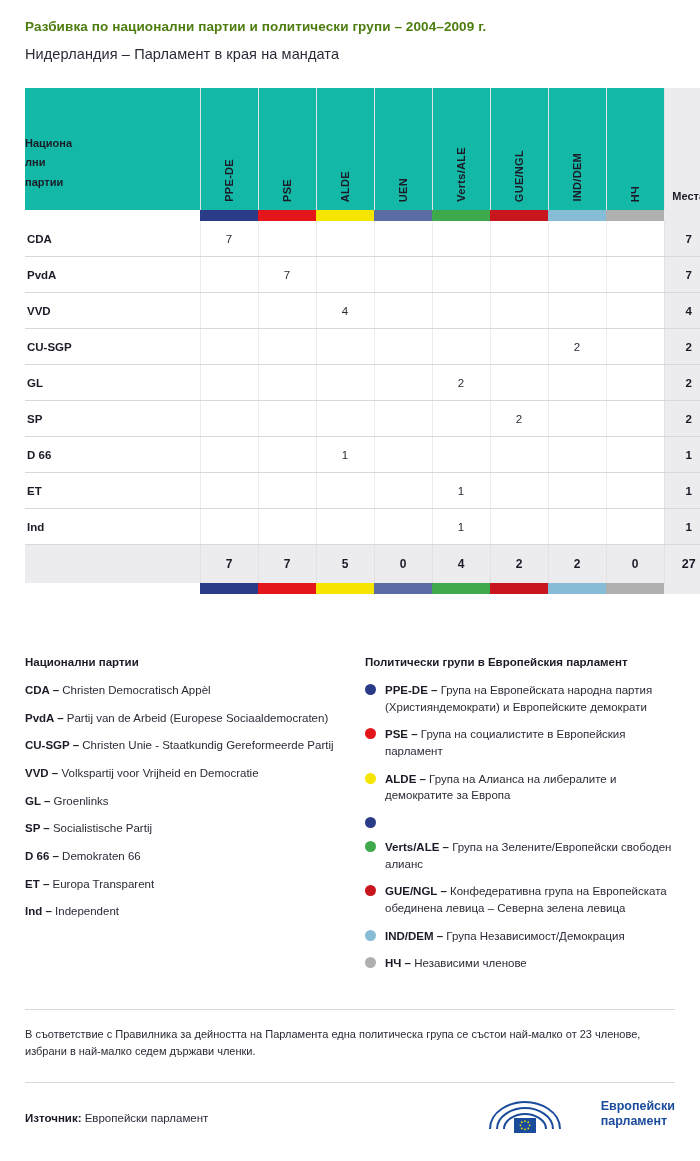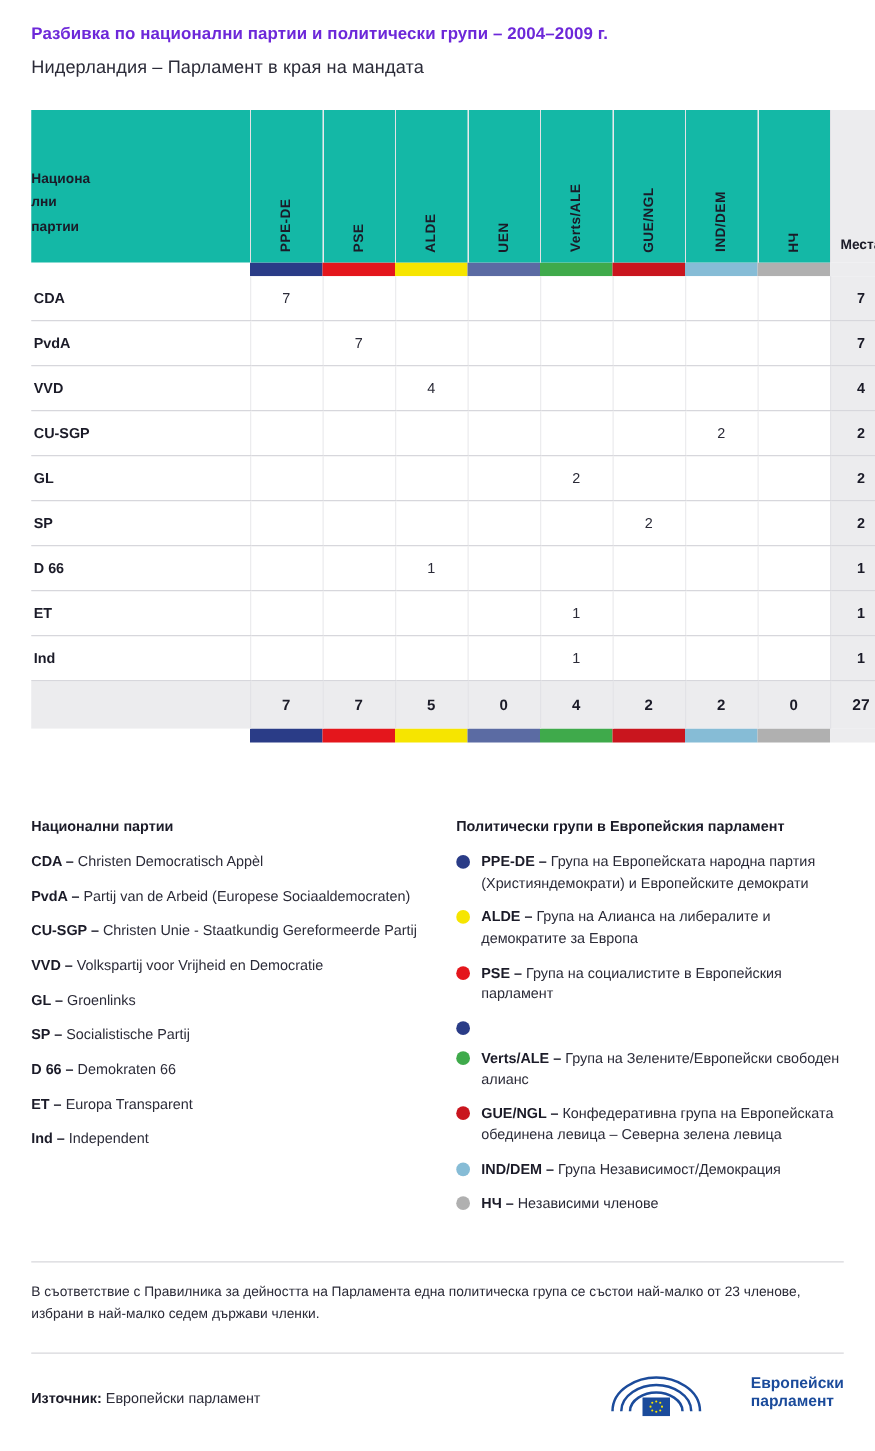--- a/index.html
+++ b/index.html
@@ -17,21 +17,21 @@
   .page {
     position: relative;
     width: 700px;
     height: 1161px;
     box-sizing: border-box;
     padding: 0 25px;
   }
   .title {
     font-size: 13.5px;
     font-weight: bold;
-    color: #6d28d9;
+    color: #4d7c0f;
     padding-top: 19px;
     letter-spacing: 0.1px;
   }
   .subtitle {
     font-size: 14.5px;
     color: #2b2b38;
     padding-top: 12px;
     letter-spacing: 0.1px;
   }
 
@@ -463,26 +463,26 @@
         </div>
     </div>
     <div class="legend-col-right">
       <div class="legend-title">Политически групи в Европейския парламент</div>
       <div id="pg-list">
           <div class="pg-item">
             <span class="dot" style="background:#2a3c87"></span>
             <span class="pg-text"><b>PPE-DE –</b> <span>Група на Европейската народна партия (Християндемократи) и Европейските демократи</span></span>
           </div>
           <div class="pg-item">
+            <span class="dot" style="background:#e4161c"></span>
+            <span class="pg-text"><b>PSE –</b> <span>Група на социалистите в Европейския парламент</span></span>
+          </div>
+          <div class="pg-item">
             <span class="dot" style="background:#f6e500"></span>
             <span class="pg-text"><b>ALDE –</b> <span>Група на Алианса на либералите и демократите за Европа</span></span>
-          </div>
-          <div class="pg-item">
-            <span class="dot" style="background:#e4161c"></span>
-            <span class="pg-text"><b>PSE –</b> <span>Група на социалистите в Европейския парламент</span></span>
           </div>
           <div class="pg-item">
             <span class="dot" style="background:#2a3c87"></span>
           </div>
           <div class="pg-item">
             <span class="dot" style="background:#3faa4b"></span>
             <span class="pg-text"><b>Verts/ALE –</b> <span>Група на Зелените/Европейски свободен алианс</span></span>
           </div>
           <div class="pg-item">
             <span class="dot" style="background:#c9151e"></span>

